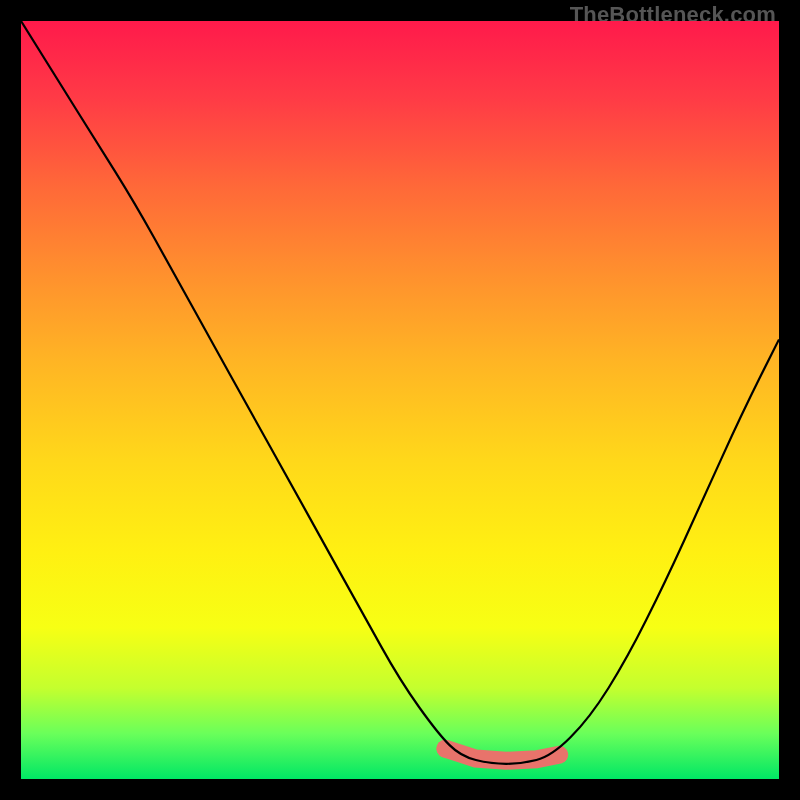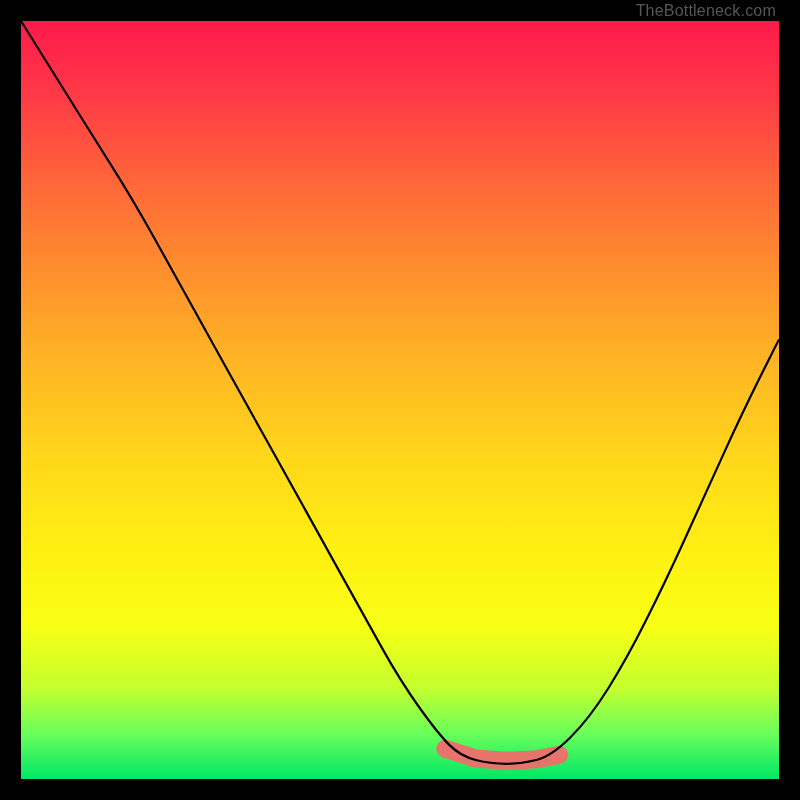--- a/index.html
+++ b/index.html
@@ -40,22 +40,22 @@
       #c4ff2e 88%,
       #6aff5a 94%,
       #00e765 100%
     );
   }
   .watermark {
     position: absolute;
     right: 24px;
     top: 2px;
     color: #565656;
-    font-size: 16px;
-    font-weight: 400;
+    font-size: 22px;
+    font-weight: 700;
     letter-spacing: 0.2px;
     user-select: none;
   }
   svg.curve {
     position: absolute;
     inset: 0;
   }
   
   .salmon-path {
     stroke: #e8736b;

